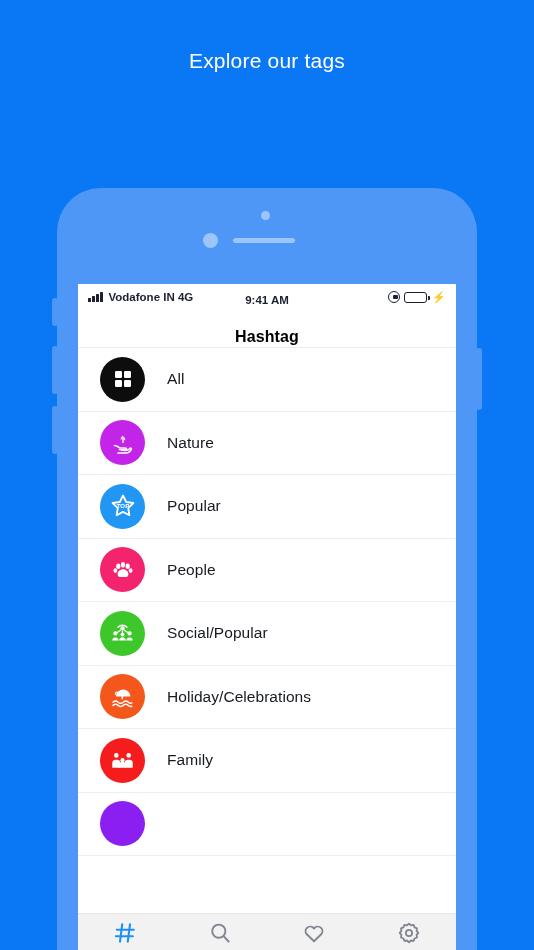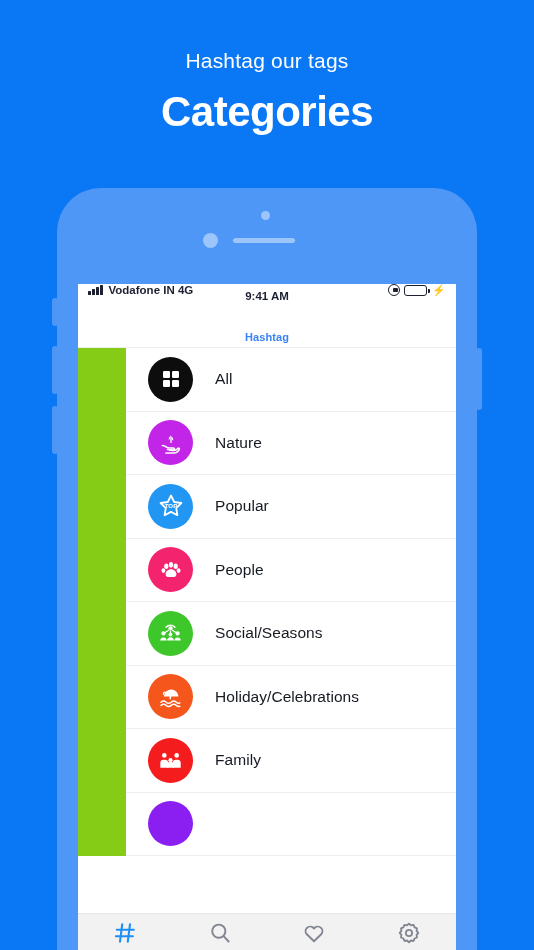--- a/index.html
+++ b/index.html
@@ -81,21 +81,21 @@
     width: 378px;
     bottom: 0;
     background: #ffffff;
     overflow: hidden;
   }
 
   
   .statusbar {
     height: 26px;
     display: flex;
-    align-items: flex-start;
+    align-items: center;
     padding: 0 10px;
     font-size: 11.5px;
     font-weight: 600;
     color: #1c2030;
   }
   .sb-left { display: flex; align-items: center; gap: 6px; flex: 1; }
   .sig { display: flex; align-items: flex-end; gap: 1.5px; height: 10px; }
   .sig i { display: block; width: 2.5px; background: #1c2030; border-radius: .5px; }
   .sig i:nth-child(1) { height: 4px; }
   .sig i:nth-child(2) { height: 6px; }
@@ -143,29 +143,29 @@
   
   .navbar {
     height: 38px;
     display: flex;
     align-items: center;
     justify-content: center;
     border-bottom: 1px solid #eceef0;
     background: #fff;
   }
   .navbar .nav-title {
-    font-size: 11px;
+    font-size: 16px;
     font-weight: 600;
-    color: #3b82f6;
+    color: #000000;
     letter-spacing: .1px;
     margin-top: 16px;
   }
 
   
-  .list { background: #84cc16; padding-left: 48px; }
+  .list { background: #84cc16; }
   .row {
     height: 63.5px;
     display: flex;
     align-items: center;
     padding-left: 22px;
     border-bottom: 1px solid #eceef0;
     background: #fff;
   }
   .avatar {
     width: 45px; height: 45px;
@@ -210,22 +210,21 @@
     letter-spacing: .1px;
   }
   .tab svg { display: block; }
 </style>
 </head>
 <body>
 
 <div id="stage">
 
   <div class="header">
-    <div class="sub">Hashtag our tags</div>
-    <div class="title">Categories</div>
+    <div class="sub">Explore our tags</div>
   </div>
 
   <div class="phone">
     <div class="phone-btn btn-mute"></div>
     <div class="phone-btn btn-volup"></div>
     <div class="phone-btn btn-voldn"></div>
     <div class="phone-btn btn-power"></div>
 
     <div class="camera-dot sensor-top"></div>
     <div class="camera-dot cam-left"></div>
@@ -314,21 +313,21 @@
                 <circle cx="13.5" cy="8.3" r="2.1" fill="#fff"></circle>
                 <circle cx="6.4" cy="13.4" r="2.1" fill="#fff"></circle>
                 <circle cx="20.6" cy="13.4" r="2.1" fill="#fff"></circle>
                 <path d="M13.5 11.1v2.5M11.5 10.2l-3.3 2.2M15.5 10.2l3.3 2.2" stroke="#fff" stroke-width="1.2" stroke-linecap="round"></path>
                 <path d="M10.1 20.4c0-1.9 1.5-3.2 3.4-3.2s3.4 1.3 3.4 3.2z" fill="#fff"></path>
                 <path d="M3.2 20.4c0-1.7 1.4-2.9 3.2-2.9s3.2 1.2 3.2 2.9z" fill="#fff"></path>
                 <path d="M17.4 20.4c0-1.7 1.4-2.9 3.2-2.9s3.2 1.2 3.2 2.9z" fill="#fff"></path>
                 <circle cx="13.5" cy="14.6" r="1.9" fill="#fff"></circle>
               </svg>
           </div>
-          <div class="row-label">Social/Seasons</div>
+          <div class="row-label">Social/Popular</div>
         </div>
 
         <div class="row">
           <div class="avatar" style="background:#f4561c">
             <svg width="28" height="28" viewBox="0 0 28 28">
                 <path d="M7 13.5c.3-4 3.4-7 7.2-7s6.9 3 7.2 7z" fill="#fff"></path>
                 <path d="M14.2 7.5l-1 8.2" stroke="#fff" stroke-width="1.5" stroke-linecap="round"></path>
                 <circle cx="8" cy="10.6" r="1.5" fill="none" stroke="#fff" stroke-width="1.2"></circle>
                 <path d="M4 19.2c1.7-1.5 3.4-1.5 5.1 0 1.7 1.5 3.4 1.5 5.1 0 1.7-1.5 3.4-1.5 5.1 0 1.2 1 2.3 1.3 3.5.8" fill="none" stroke="#fff" stroke-width="1.5" stroke-linecap="round"></path>
                 <path d="M4 22.4c1.7-1.5 3.4-1.5 5.1 0 1.7 1.5 3.4 1.5 5.1 0 1.7-1.5 3.4-1.5 5.1 0 1.2 1 2.3 1.3 3.5.8" fill="none" stroke="#fff" stroke-width="1.5" stroke-linecap="round"></path>

